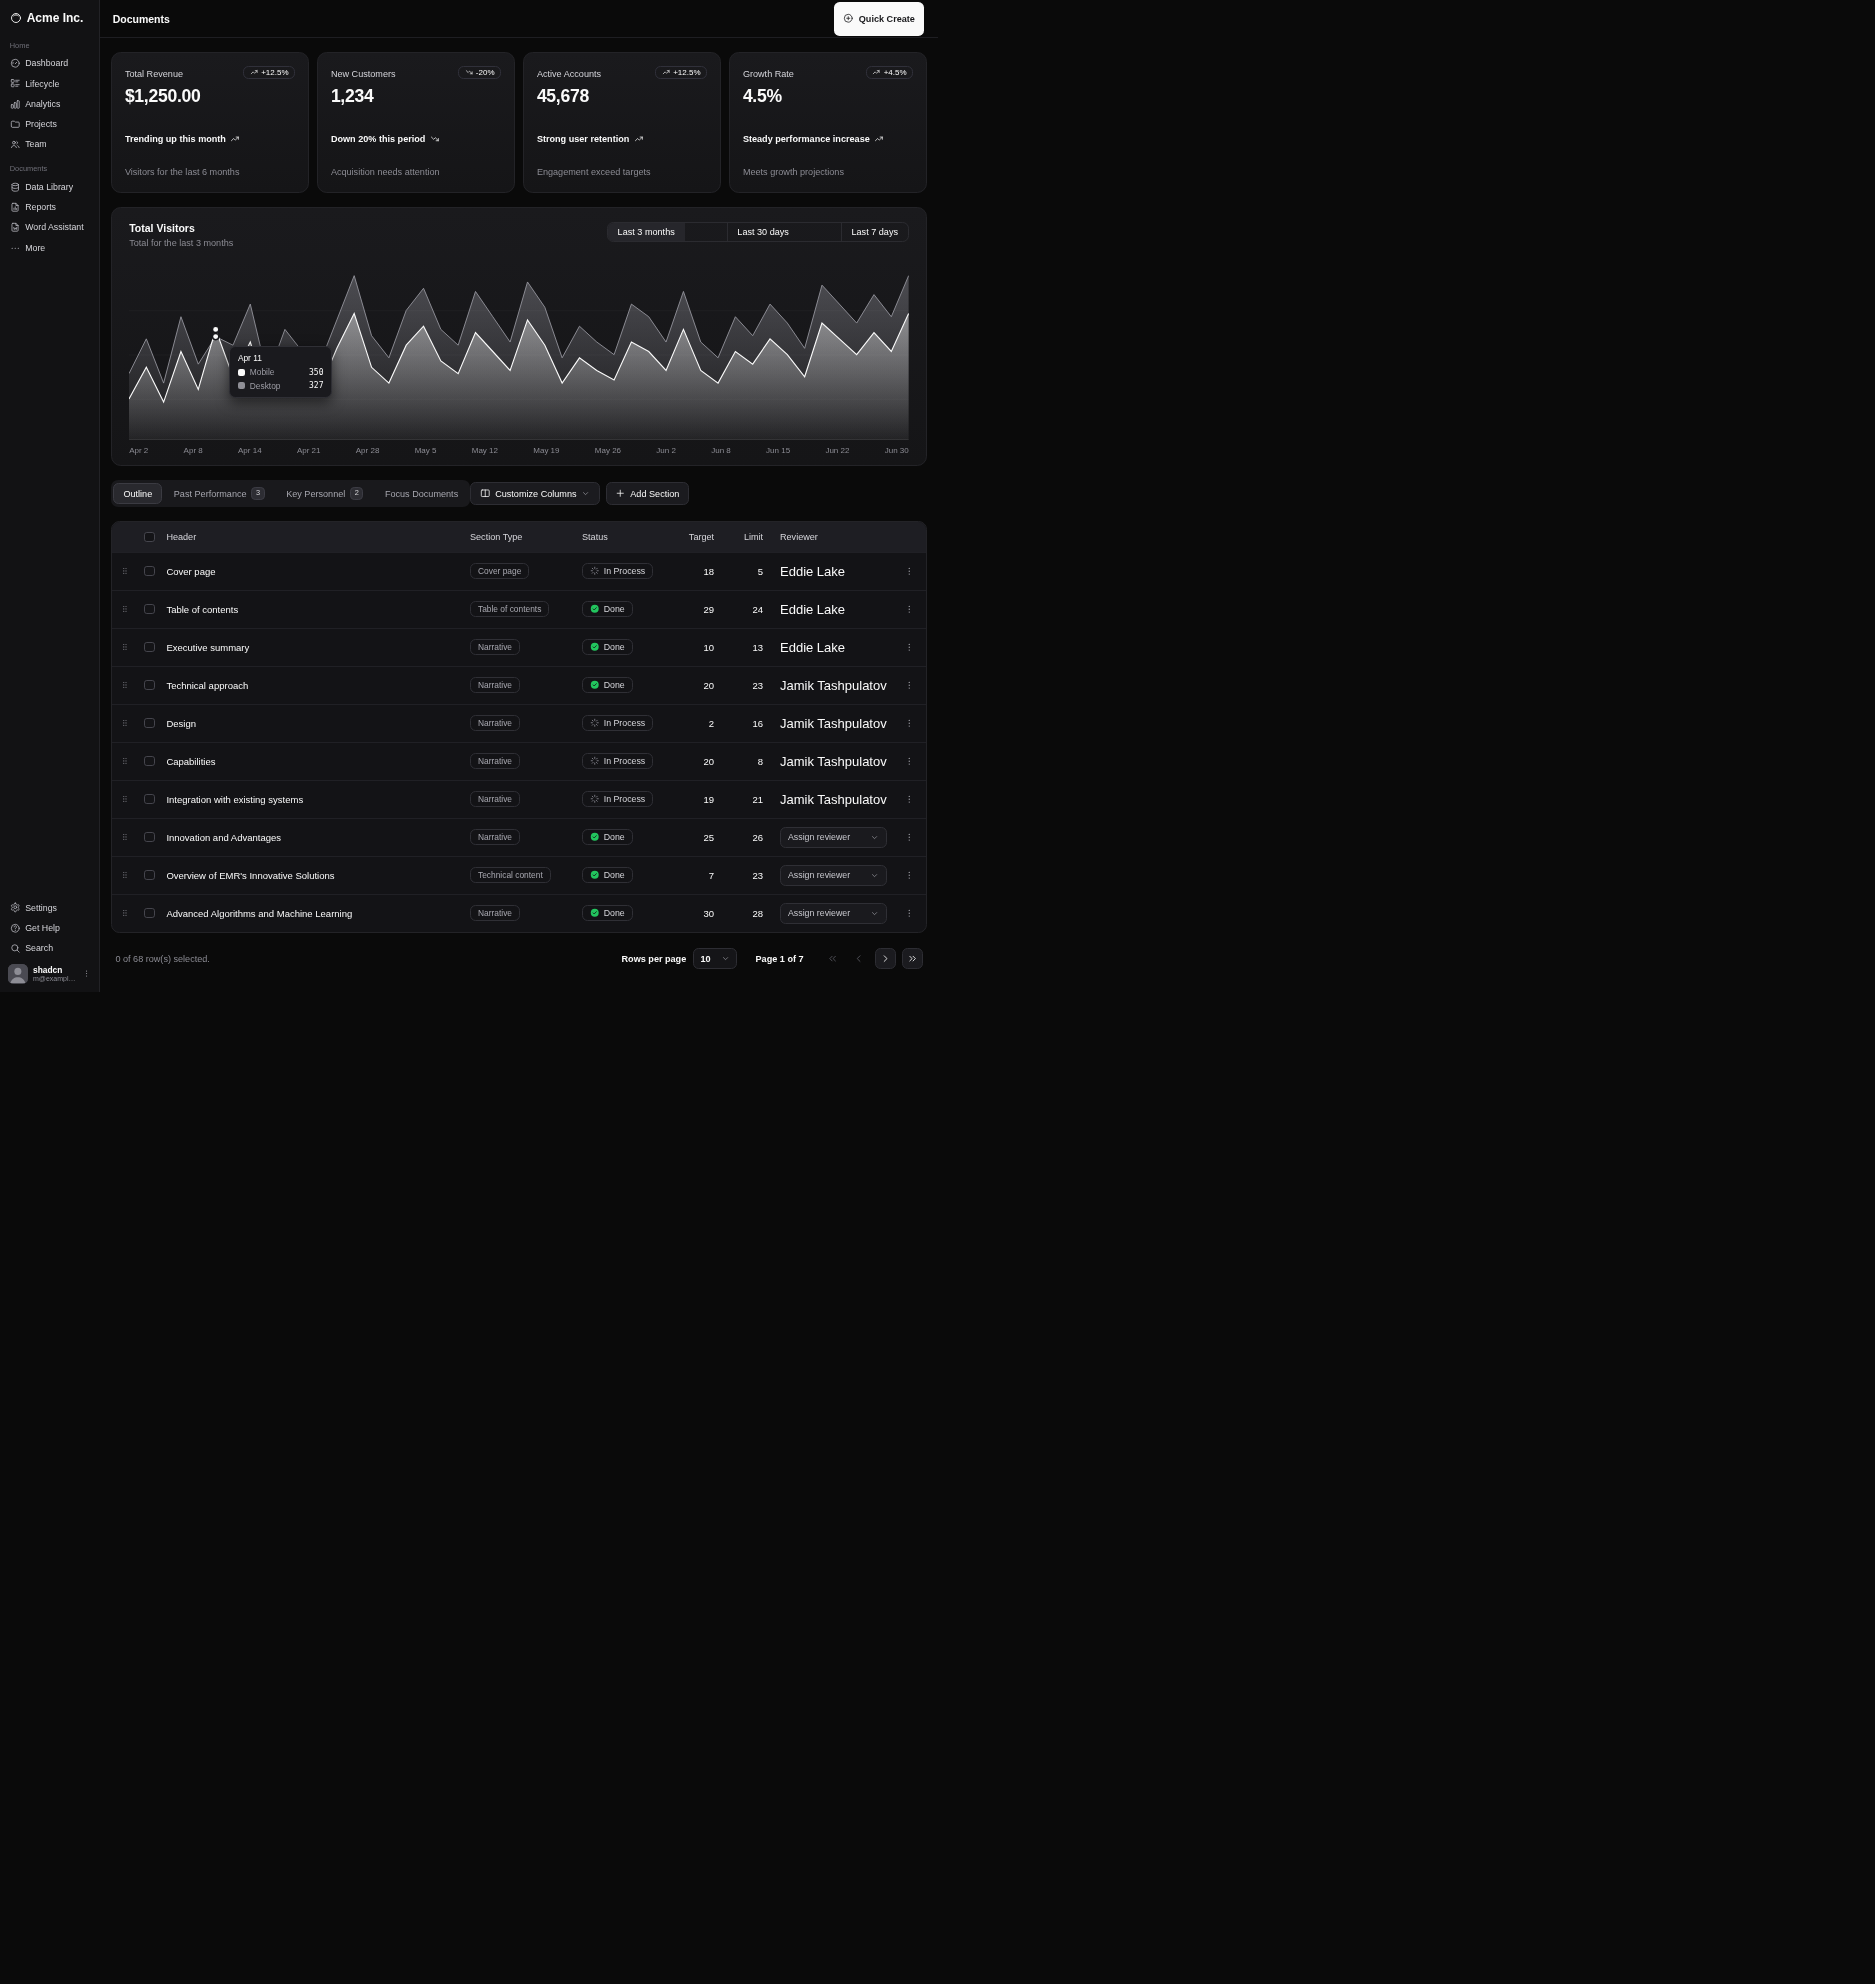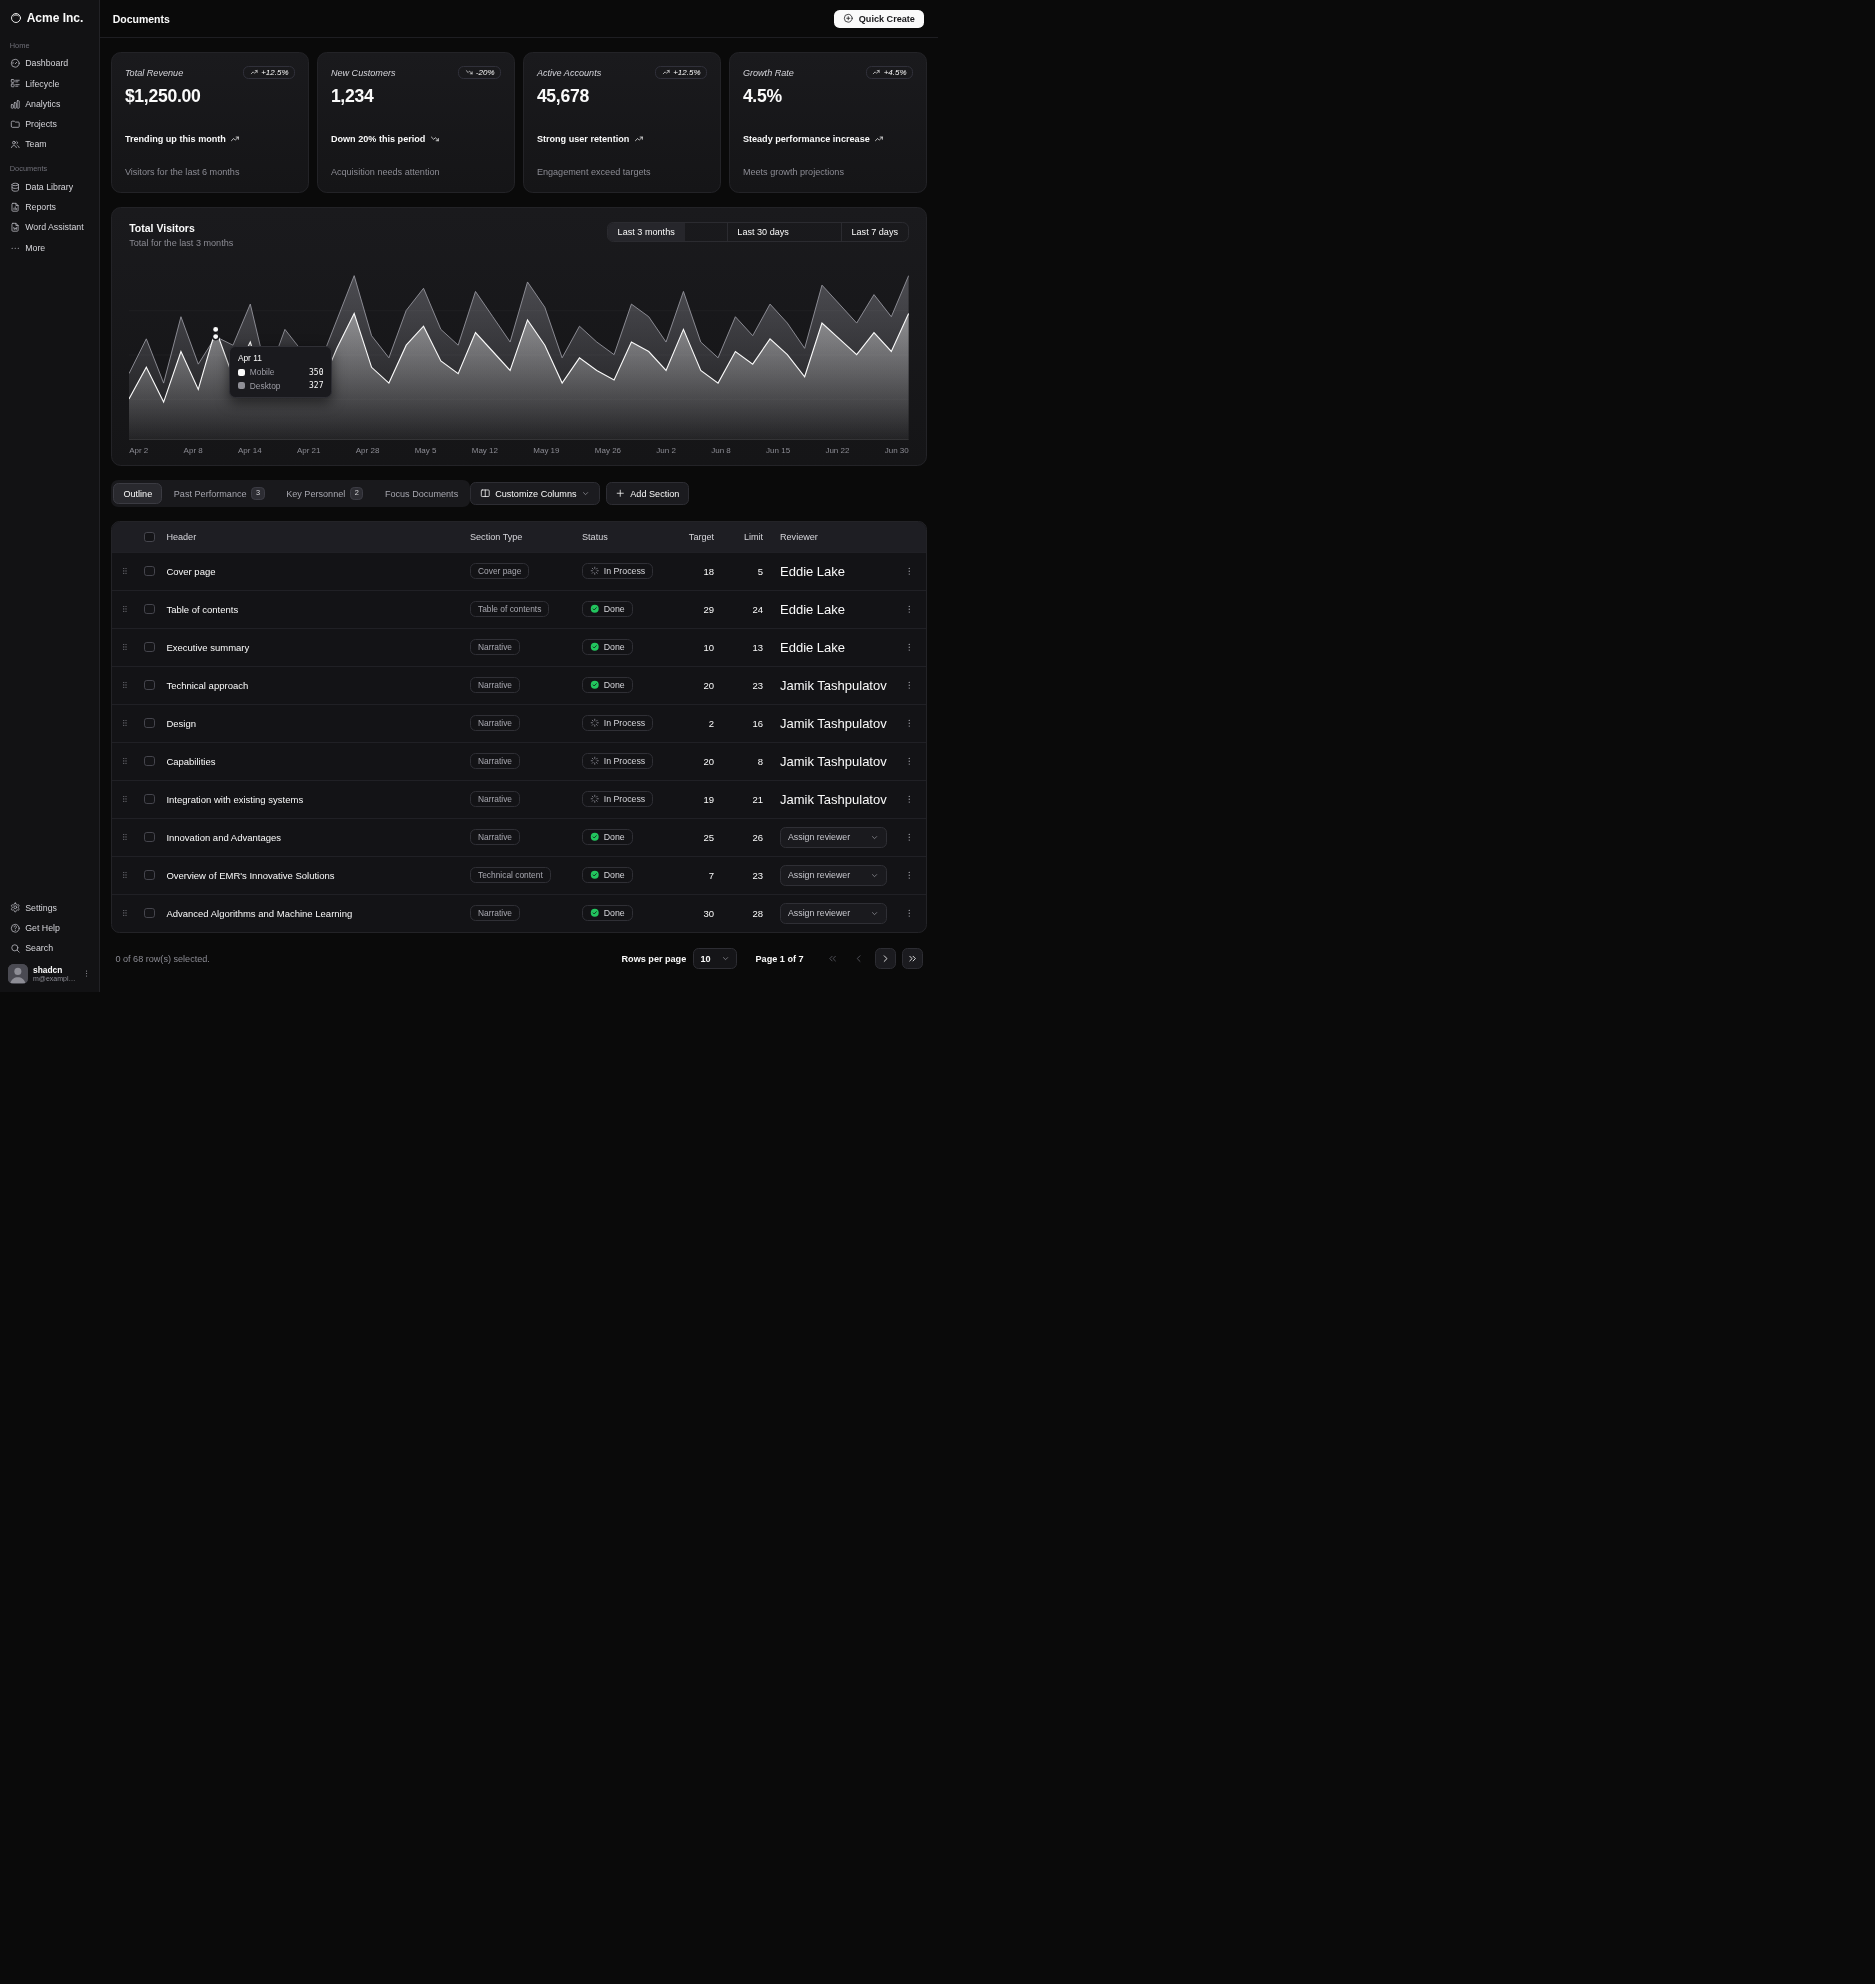--- a/index.html
+++ b/index.html
@@ -21,29 +21,29 @@
   .avatar svg { display:block; width:19.7px; height:19.7px; }
   .sb-user-meta { min-width:0; flex:1; }
   .sb-user-name { font-size:8.4px; font-weight:600; line-height:1.2; }
   .sb-user-email { font-size:7px; color:#8b8b93; overflow:hidden; text-overflow:ellipsis; white-space:nowrap; }
   .sb-user .icon { color:#9f9fa6; } .sb-user .icon svg { width:9.1px; height:9.1px; }
 
   
   .main { flex:1; display:flex; flex-direction:column; min-width:0; }
   .topbar { height:38px; display:flex; align-items:center; justify-content:space-between; padding:0 14px 0 12.7px; border-bottom:0.7px solid #1e1e22; }
   .topbar h1 { font-size:10.5px; font-weight:600; }
-  .btn-primary { display:inline-flex; align-items:center; gap:4.9px; background:#fafafa; color:#18181b; border:none; border-radius:5.6px; height:18px; padding:0 9.1px; font-weight:600; font-size:9.1px; font-family:inherit; cursor:pointer; }
+  .btn-primary { display:inline-flex; align-items:center; gap:4.9px; background:#fafafa; color:#18181b; border:none; border-radius:5.6px; height:34px; padding:0 9.1px; font-weight:600; font-size:9.1px; font-family:inherit; cursor:pointer; }
   .btn-primary .icon svg { width:10.5px; height:10.5px; }
 
   .content { padding:14px 11.2px 7px; display:flex; flex-direction:column; gap:14px; }
 
   
   .stats { display:grid; grid-template-columns:repeat(4,1fr); gap:8.4px; }
   .stat-card { background:linear-gradient(180deg,#1a1a1d 0%,#151517 100%); border:0.7px solid #232327; border-radius:9.8px; padding:12.7px 12.7px 15.5px; display:flex; flex-direction:column; min-height:141px; }
-  .stat-top { display:flex; justify-content:space-between; align-items:center; gap:6px;font-style:italic; }
+  .stat-top { display:flex; justify-content:space-between; align-items:flex-end; gap:6px; }
   .stat-title { font-size:9.1px; color:#d4d4da; padding-top:1.4px; }
   .badge-pill { display:inline-flex; align-items:center; gap:2.8px; border:0.7px solid #30303a; border-radius:5.6px; padding:1.4px 5.6px; font-size:8px; color:#fafafa; white-space:nowrap; }
   .badge-pill .icon svg { width:8.4px; height:8.4px; }
   .stat-value { font-size:17.6px; font-weight:650; letter-spacing:-0.3px; margin-top:7px; }
   .stat-footer { margin-top:auto; display:flex; flex-direction:column; gap:21px; padding-top:18.3px; }
   .sf-main { font-size:9.1px; font-weight:600; display:flex; align-items:center; gap:4.2px; line-height:1.35; }
   .sf-main .icon svg { width:9.8px; height:9.8px; }
   .sf-sub { font-size:9.1px; color:#8b8b93; }
 
   

